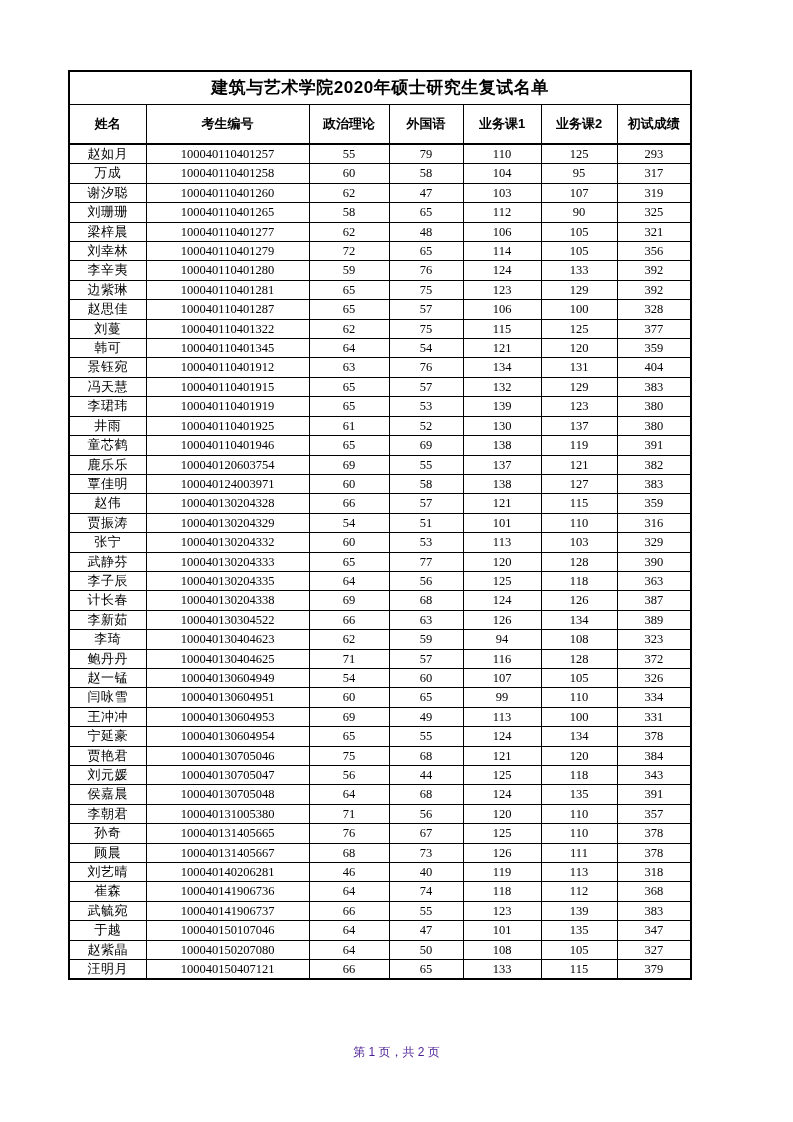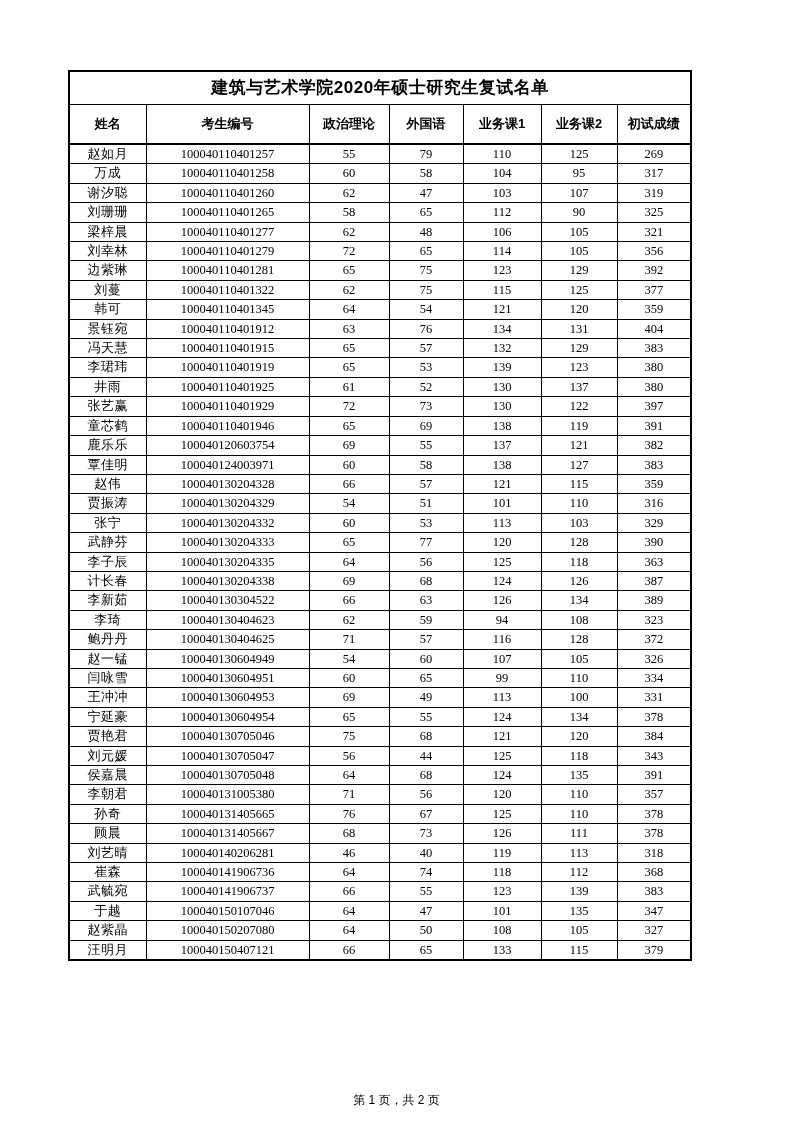--- a/index.html
+++ b/index.html
@@ -55,27 +55,27 @@
   }
   tbody td {
     height: 18.4px;
     font-size: 12.5px;
     line-height: 18.4px;
     color: #000000;
   }
   tbody td.name-col { font-size: 13px; letter-spacing: 0.5px; }
   .footer {
     position: absolute;
-    top: 1092px;
+    top: 1044px;
     left: 0;
     width: 793px;
     text-align: center;
     font-family: "Liberation Sans", "DejaVu Sans", sans-serif;
     font-size: 12px;
-    color: #000000;
+    color: #4c1d95;
   }
 </style>
 </head>
 <body>
 
 <div class="page">
 
   <table class="score-table">
     <colgroup id="colgroup">
         <col style="width: 77px;">
@@ -101,21 +101,21 @@
         </tr>
     </thead>
     <tbody id="table-body">
         <tr>
           <td class="name-col">赵如月</td>
           <td>100040110401257</td>
           <td>55</td>
           <td>79</td>
           <td>110</td>
           <td>125</td>
-          <td>269</td>
+          <td>293</td>
         </tr>
         <tr>
           <td class="name-col">万成</td>
           <td>100040110401258</td>
           <td>60</td>
           <td>58</td>
           <td>104</td>
           <td>95</td>
           <td>317</td>
         </tr>
@@ -149,27 +149,45 @@
         <tr>
           <td class="name-col">刘幸林</td>
           <td>100040110401279</td>
           <td>72</td>
           <td>65</td>
           <td>114</td>
           <td>105</td>
           <td>356</td>
         </tr>
         <tr>
+          <td class="name-col">李辛夷</td>
+          <td>100040110401280</td>
+          <td>59</td>
+          <td>76</td>
+          <td>124</td>
+          <td>133</td>
+          <td>392</td>
+        </tr>
+        <tr>
           <td class="name-col">边紫琳</td>
           <td>100040110401281</td>
           <td>65</td>
           <td>75</td>
           <td>123</td>
           <td>129</td>
           <td>392</td>
+        </tr>
+        <tr>
+          <td class="name-col">赵思佳</td>
+          <td>100040110401287</td>
+          <td>65</td>
+          <td>57</td>
+          <td>106</td>
+          <td>100</td>
+          <td>328</td>
         </tr>
         <tr>
           <td class="name-col">刘蔓</td>
           <td>100040110401322</td>
           <td>62</td>
           <td>75</td>
           <td>115</td>
           <td>125</td>
           <td>377</td>
         </tr>
@@ -210,29 +228,20 @@
           <td>380</td>
         </tr>
         <tr>
           <td class="name-col">井雨</td>
           <td>100040110401925</td>
           <td>61</td>
           <td>52</td>
           <td>130</td>
           <td>137</td>
           <td>380</td>
-        </tr>
-        <tr>
-          <td class="name-col">张艺赢</td>
-          <td>100040110401929</td>
-          <td>72</td>
-          <td>73</td>
-          <td>130</td>
-          <td>122</td>
-          <td>397</td>
         </tr>
         <tr>
           <td class="name-col">童芯鹤</td>
           <td>100040110401946</td>
           <td>65</td>
           <td>69</td>
           <td>138</td>
           <td>119</td>
           <td>391</td>
         </tr>

